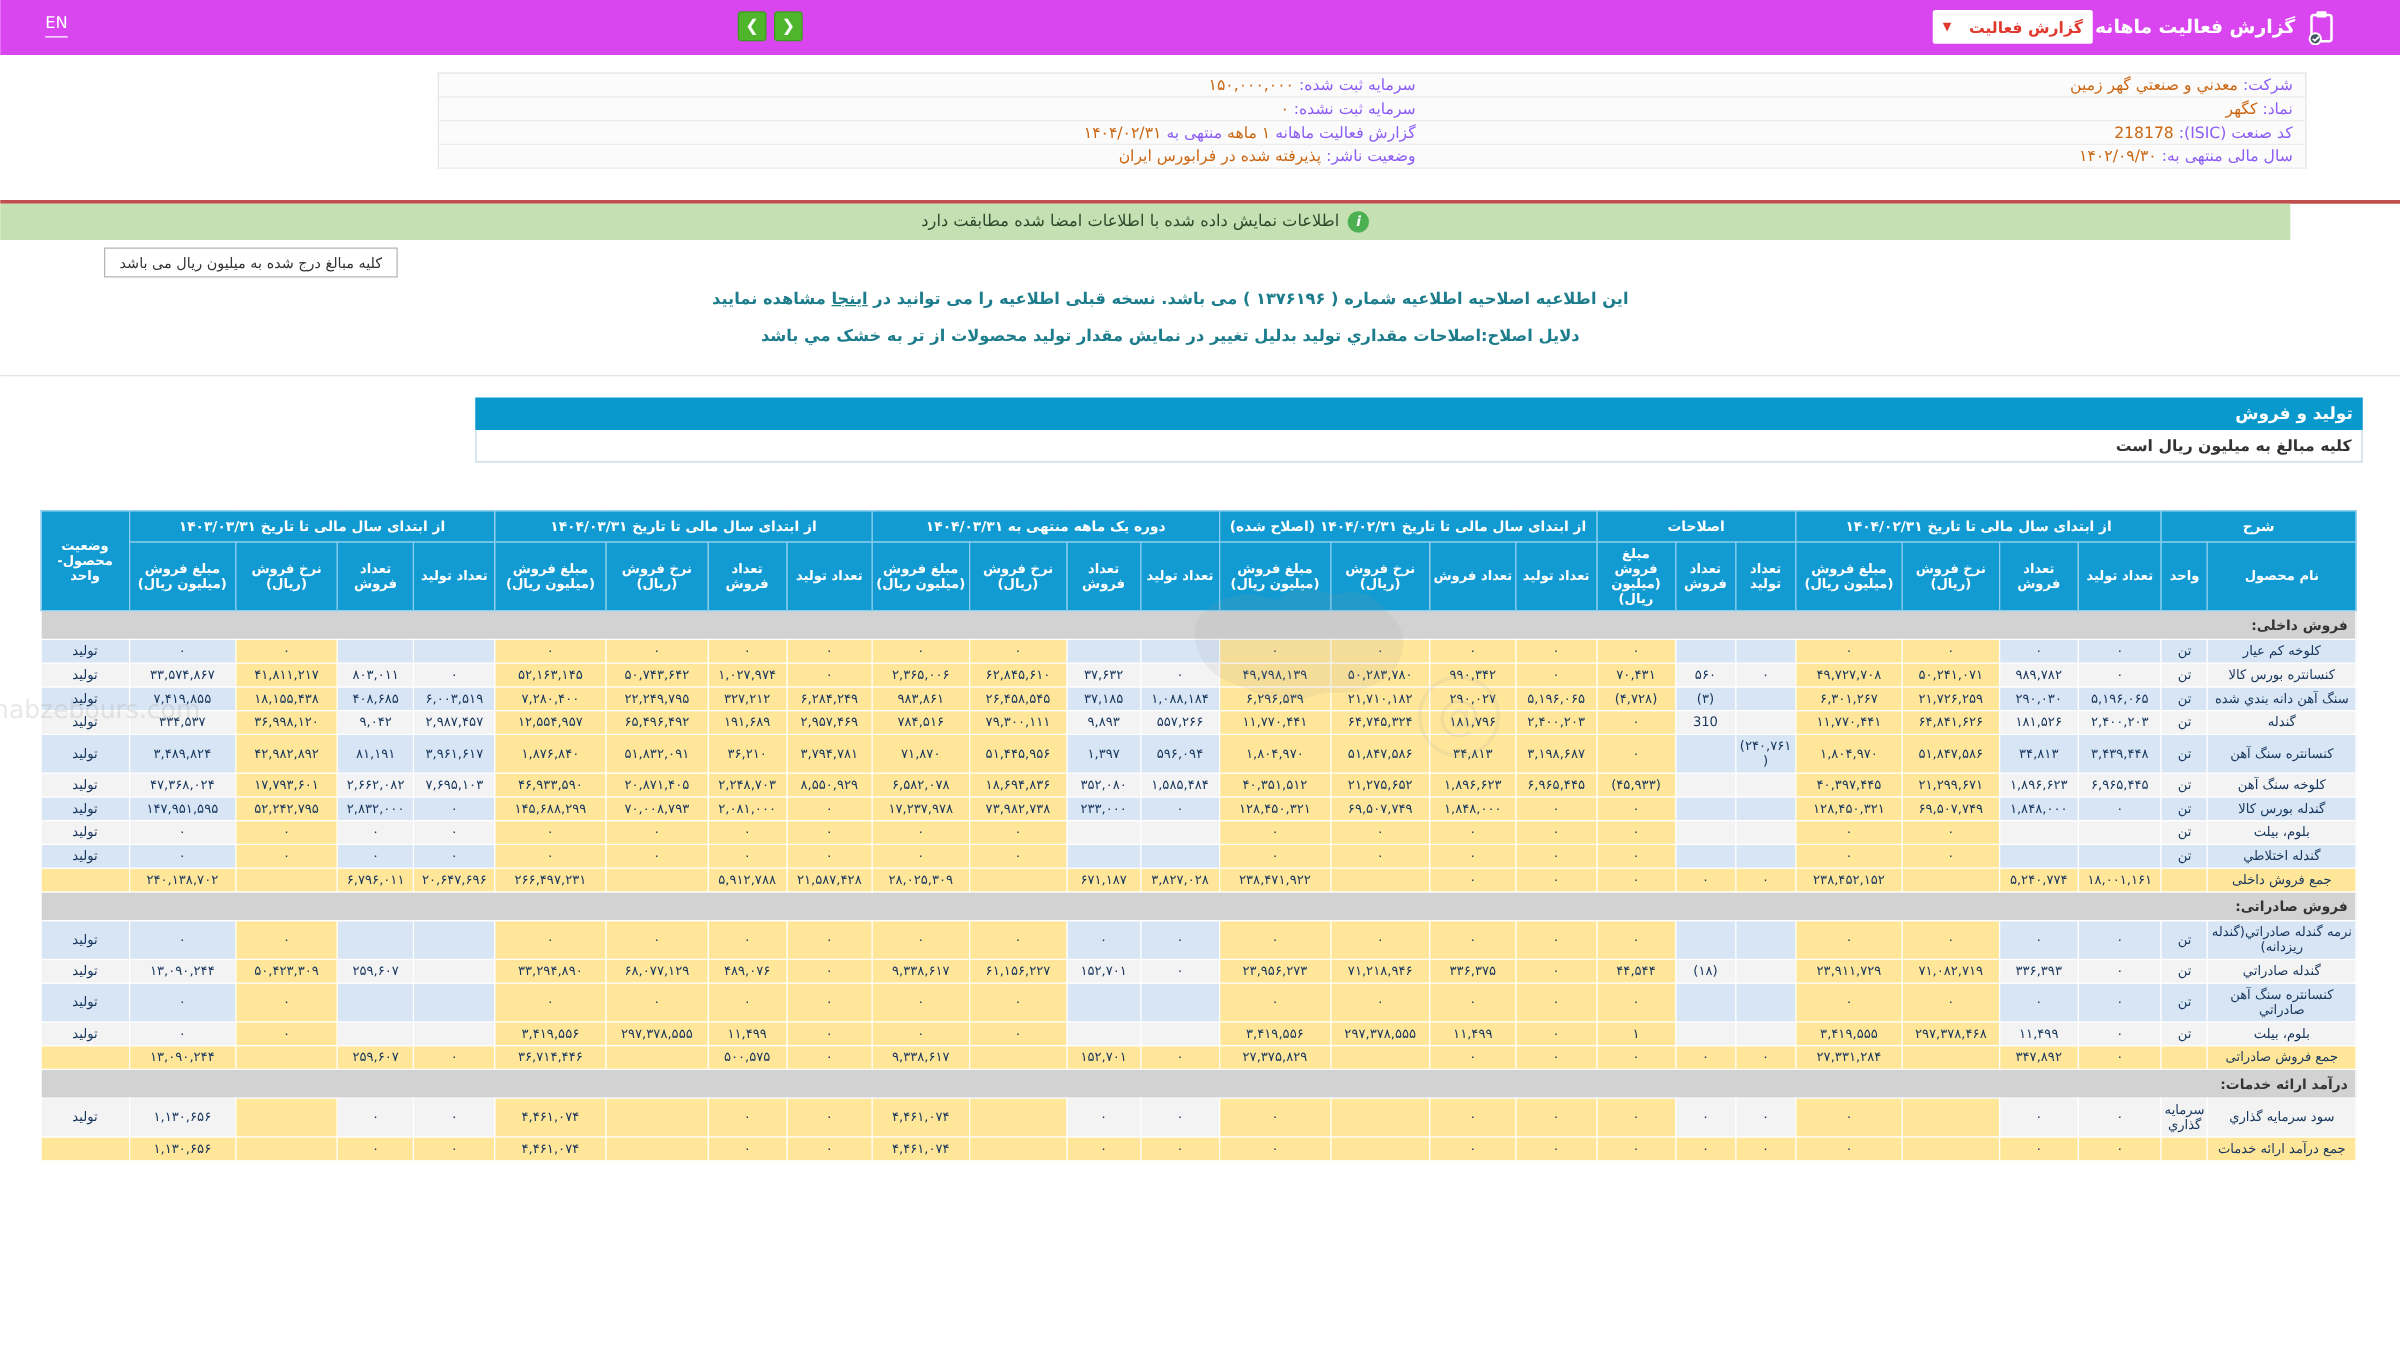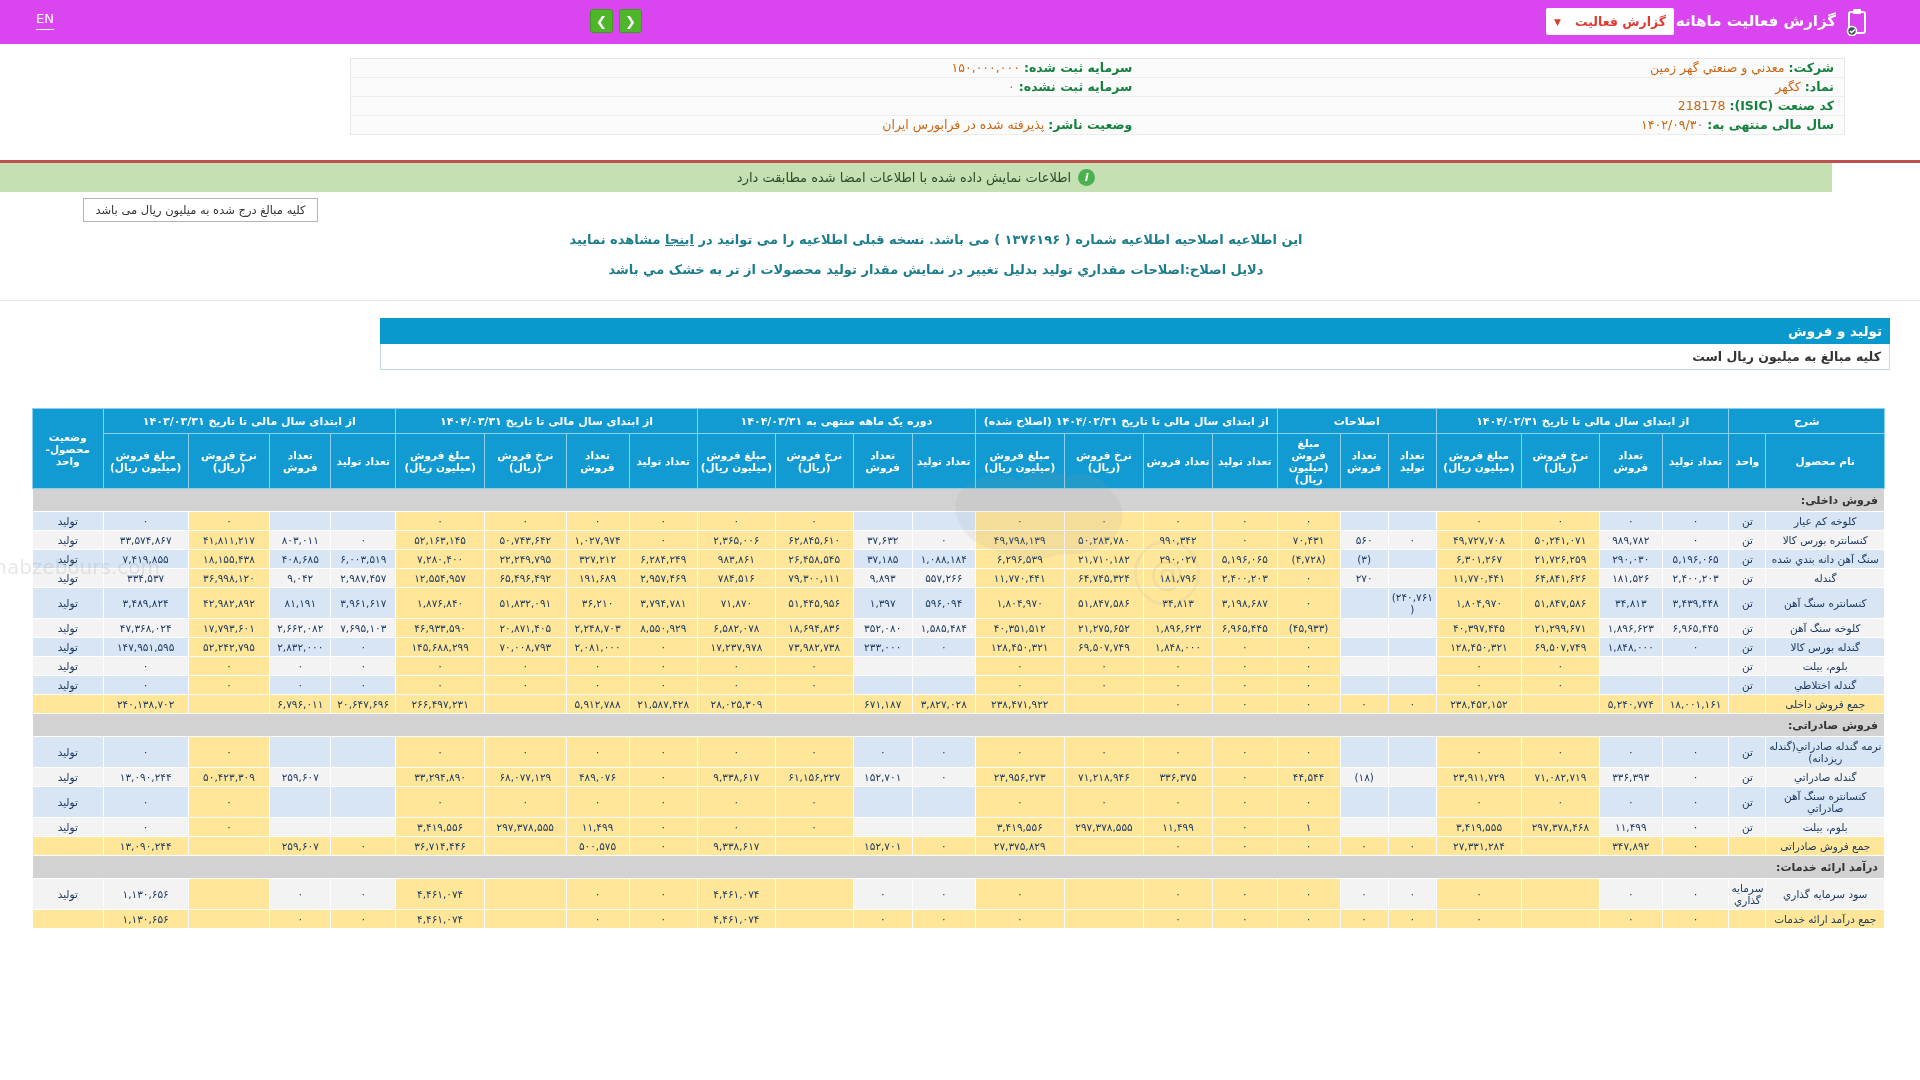--- a/index.html
+++ b/index.html
@@ -13,21 +13,21 @@
   .tb-dd .lbl{color:#e03a2f;font-size:12.5px;font-weight:bold;}
   .tb-dd .caret{color:#e03a2f;font-size:9px;}
   .nav-btns{position:absolute;top:9px;left:590px;display:flex;flex-direction:row;gap:6px;}
   .nav-btn{width:23px;height:24px;background:#4fb62c;border-radius:3px;color:#fff;font-size:13px;font-weight:bold;display:flex;align-items:center;justify-content:center;cursor:pointer;border:1px solid #3f9a21;box-sizing:border-box;}
   
   .info{position:absolute;top:58px;right:75px;width:1493px;background:#fbfbfb;border:1px solid #e6e6e6;border-bottom:none;font-size:12.5px;}
   .info-row{display:flex;border-bottom:1px solid #ececec;height:18px;line-height:18px;}
   .info-cell{box-sizing:border-box;padding-right:10px;white-space:nowrap;overflow:hidden;}
   .info-cell.r{width:47%;}
   .info-cell.l{width:53%;}
-  .info-lbl{color:#15803d;font-weight:bold;}
+  .info-lbl{color:#8b5cf6;}
   .info-val{color:#cc6611;}
   .redline{position:absolute;top:160px;left:0;width:1920px;height:3px;background:#c0504d;}
   .greenbar{position:absolute;top:163px;right:0;left:0;margin-right:88px;height:29px;background:#c5e0b3;display:flex;align-items:center;justify-content:center;gap:7px;}
   .greenbar .txt{color:#2b4a2b;font-size:13px;}
   .info-icon{width:17px;height:17px;border-radius:50%;background:#4caf50;color:#fff;font-size:11px;font-weight:bold;display:flex;align-items:center;justify-content:center;font-style:italic;}
   .amounts-box{position:absolute;top:198px;right:1598px;left:85px;width:233px;height:22px;border:1px solid #b5b5b5;background:#fff;font-size:11.5px;color:#333;display:flex;align-items:center;justify-content:center;right:auto;}
   .notice{position:absolute;left:0;width:1872px;text-align:center;color:#1d7d8c;font-weight:bold;font-size:13px;}
   .n1{top:232px;}
   .n2{top:262px;}
   .notice .link{color:#1d7d8c;text-decoration:underline;cursor:pointer;}
@@ -85,20 +85,26 @@
     <div class="info-row">
       <div class="info-cell r"><span class="info-lbl">شرکت:</span> <span class="info-val">معدني و صنعتي گهر زمين</span></div>
       <div class="info-cell l"><span class="info-lbl">سرمایه ثبت شده:</span> <span class="info-val">۱۵۰,۰۰۰,۰۰۰</span></div>
     </div>
     <div class="info-row">
       <div class="info-cell r"><span class="info-lbl">نماد:</span> <span class="info-val">کگهر</span></div>
       <div class="info-cell l"><span class="info-lbl">سرمایه ثبت نشده:</span> <span class="info-val">۰</span></div>
     </div>
     <div class="info-row">
       <div class="info-cell r"><span class="info-lbl">کد صنعت (ISIC):</span> <span class="info-val">218178</span></div>
+      <div class="info-cell l">
+        <span class="info-lbl">گزارش فعالیت ماهانه</span>
+        <span class="info-val">۱ ماهه</span>
+        <span class="info-lbl">منتهی به</span>
+        <span class="info-val">۱۴۰۴/۰۲/۳۱</span>
+      </div>
     </div>
     <div class="info-row">
       <div class="info-cell r"><span class="info-lbl">سال مالی منتهی به:</span> <span class="info-val">۱۴۰۲/۰۹/۳۰</span></div>
       <div class="info-cell l"><span class="info-lbl">وضعیت ناشر:</span> <span class="info-val">پذیرفته شده در فرابورس ایران</span></div>
     </div>
   </div>
 
   <div class="redline"></div>
 
   <div class="greenbar">
@@ -274,21 +280,21 @@
             <td class="">تولید</td>
           </tr>
           <tr class="plain">
             <td class="name">گندله</td>
             <td class="">تن</td>
             <td class="num">۲,۴۰۰,۲۰۳</td>
             <td class="num">۱۸۱,۵۲۶</td>
             <td class="num yc">۶۴,۸۴۱,۶۲۶</td>
             <td class="num yc">۱۱,۷۷۰,۴۴۱</td>
             <td class="num"></td>
-            <td class="num">۲۷۰</td>
+            <td class="num">310</td>
             <td class="num yc">۰</td>
             <td class="num yc">۲,۴۰۰,۲۰۳</td>
             <td class="num yc">۱۸۱,۷۹۶</td>
             <td class="num yc">۶۴,۷۴۵,۳۲۴</td>
             <td class="num yc">۱۱,۷۷۰,۴۴۱</td>
             <td class="num">۵۵۷,۲۶۶</td>
             <td class="num">۹,۸۹۳</td>
             <td class="num yc">۷۹,۳۰۰,۱۱۱</td>
             <td class="num yc">۷۸۴,۵۱۶</td>
             <td class="num yc">۲,۹۵۷,۴۶۹</td>

